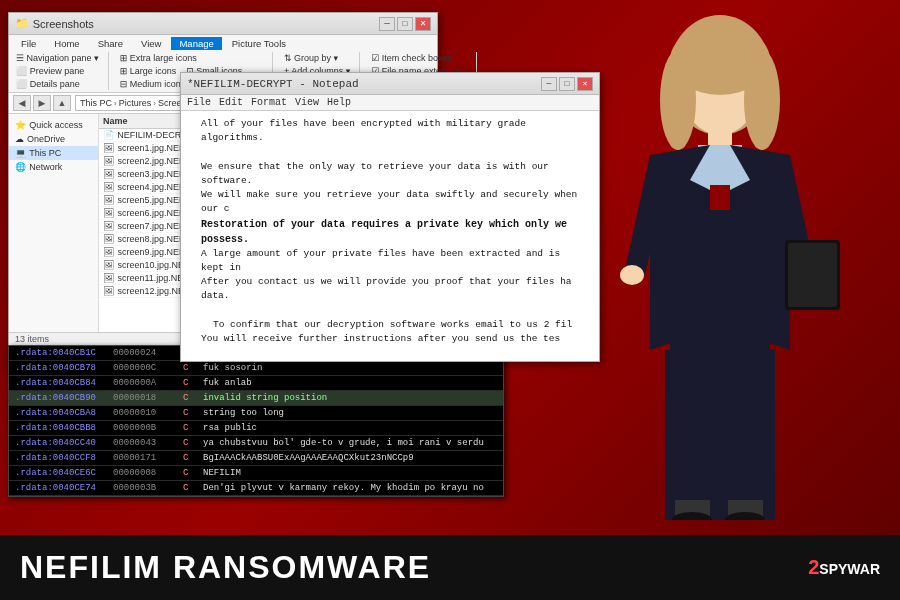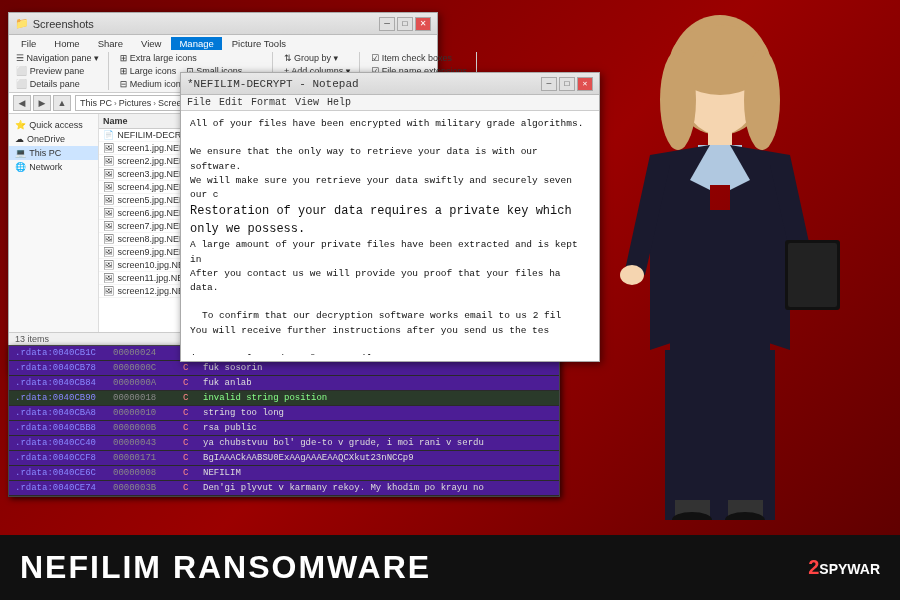--- a/index.html
+++ b/index.html
@@ -239,35 +239,35 @@
     .notepad-menu {
       display: flex;
       gap: 8px;
       background: #f5f5f5;
       border-bottom: 1px solid #ccc;
       padding: 2px 6px;
       font-size: 10px;
     }
     .notepad-menu span { cursor: pointer; color: #333; }
     .notepad-content {
-      padding: 6px 9px;
+      padding: 6px 20px;
       font-size: 9.5px;
       line-height: 1.5;
       color: #111;
       overflow: hidden;
       height: calc(100% - 44px);
     }
 
     
     .disasm-table {
       position: absolute;
       top: 345px;
       left: 8px;
-      width: 552px;
-      background: #4c1d95;
+      width: 496px;
+      background: #000000;
       border: 1px solid #444;
       font-family: 'Courier New', monospace;
       font-size: 9.5px;
       z-index: 10;
       box-shadow: 2px 2px 6px rgba(0,0,0,0.7);
     }
     .disasm-row {
       display: flex;
       align-items: center;
       border-bottom: 1px solid #2a2a2a;
@@ -518,22 +518,22 @@
     <span>File</span>
     <span>Edit</span>
     <span>Format</span>
     <span>View</span>
     <span>Help</span>
   </div>
   <div class="notepad-content" id="notepad-content">
   <div style="min-height: 14px; font-size: 9.5px;">All of your files have been encrypted with military grade algorithms.</div>
       <div style="min-height: 14px; font-size: 9.5px;"></div>
       <div style="min-height: 14px; font-size: 9.5px;">We ensure that the only way to retrieve your data is with our software.</div>
-      <div style="min-height: 14px; font-size: 9.5px;">We will make sure you retrieve your data swiftly and securely seven our c</div>
-      <div style="min-height: 14px; font-size: 12px;">Restoration of your data requires a private key which only we possess.</div>
+      <div style="min-height: 14px; font-size: 9.5px;">We will make sure you retrieve your data swiftly and securely when our c</div>
+      <div style="min-height: 14px; font-size: 10px; font-weight: bold;">Restoration of your data requires a private key which only we possess.</div>
       <div style="min-height: 14px; font-size: 9.5px;">A large amount of your private files have been extracted and is kept in</div>
       <div style="min-height: 14px; font-size: 9.5px;">After you contact us we will provide you proof that your files ha</div>
       <div style="min-height: 14px; font-size: 9.5px;">data.</div>
       <div style="min-height: 14px; font-size: 9.5px;"></div>
       <div style="min-height: 14px; font-size: 9.5px; margin-left: 12px;">To confirm that our decryption software works email to us 2 fil</div>
       <div style="min-height: 14px; font-size: 9.5px;">You will receive further instructions after you send us the tes</div>
       <div style="min-height: 14px; font-size: 9.5px;"></div>
       <div style="min-height: 14px; font-size: 9.5px;">jamesgonzaleswork1972@protonmail.com</div>
     </div>
 </div>

